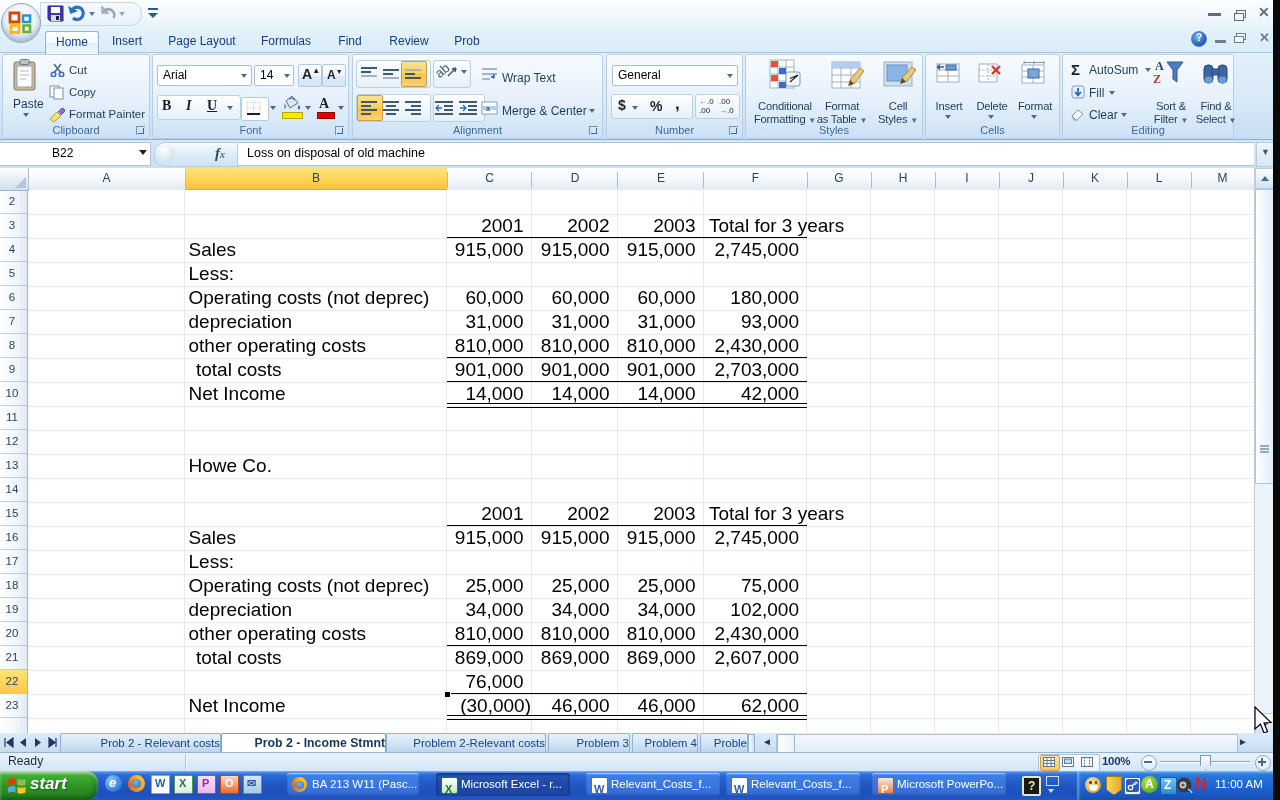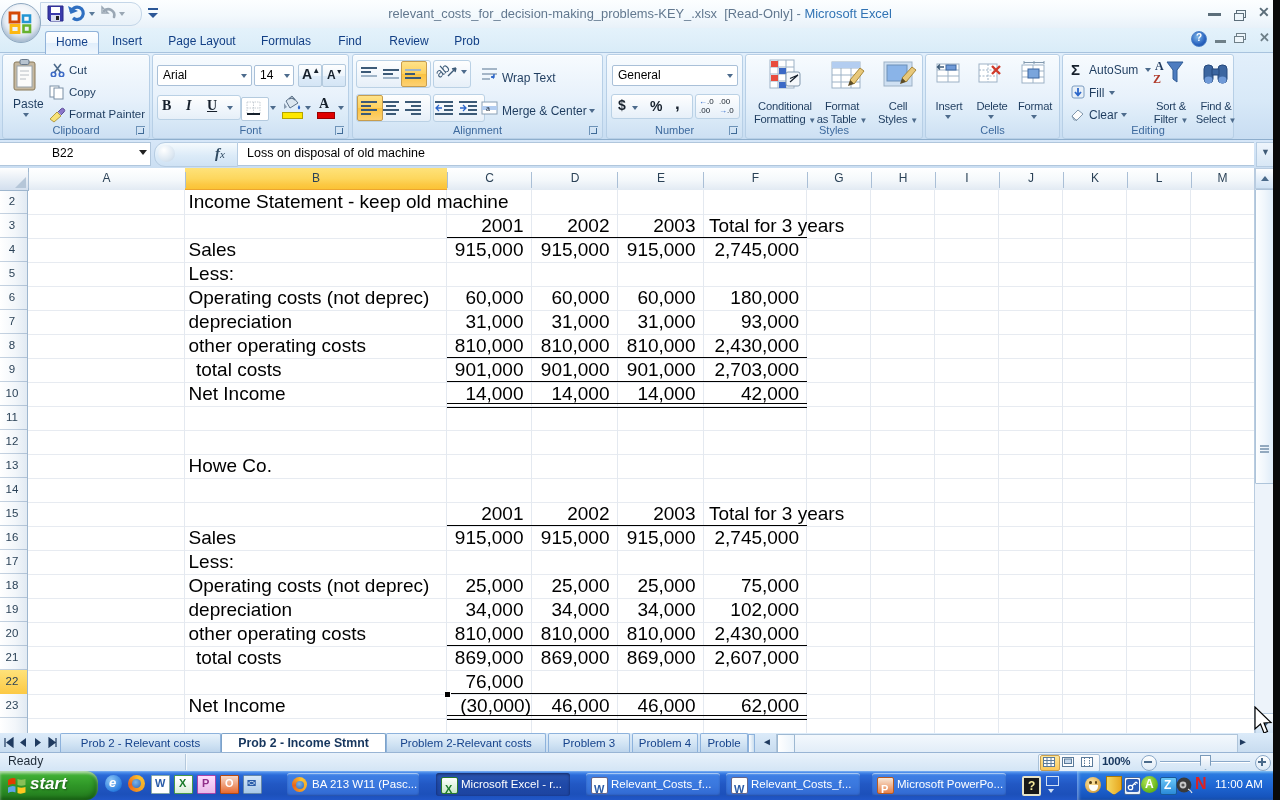--- a/index.html
+++ b/index.html
@@ -58,21 +58,21 @@
   .gh{position:absolute;left:28px;width:1226px;height:1px;background:#e7ebf1}
   .cell{position:absolute;font-size:19px;color:#000;white-space:nowrap;height:24px;line-height:23px}
   .num{text-align:right}
   .bline{position:absolute;background:#000;height:1.4px}
   
   #vscroll{left:1254px;top:168px;width:19px;height:565px;background:#edf3fa;border-left:1px solid #b9cce0}
   
   #tabsbar{left:0;top:733px;width:1280px;height:19px;
     background:linear-gradient(#dcebf9,#c8dcf0)}
   .stab{position:absolute;top:733px;height:18px;line-height:18px;font-size:11.5px;color:#15428b;
-    text-align:center;background:linear-gradient(#e8f2fb,#cfe2f3 60%,#bed5ec);
+    text-align:right;background:linear-gradient(#e8f2fb,#cfe2f3 60%,#bed5ec);
     border:1px solid #8db2dc;border-bottom:none;border-radius:2px 2px 0 0}
   #statusbar{left:0;top:752px;width:1280px;height:19px;
     background:linear-gradient(#e9f2fb,#d2e4f5);border-top:1px solid #98b4d4}
   
   #taskbar{left:0;top:771px;width:1280px;height:29px;
     background:linear-gradient(#7fb3f4,#4688e8 6%,#2a6ad8 14%,#2258c4 45%,#1c50ba 80%,#2157c8)}
   .tbtn{position:absolute;top:773px;height:23px;border-radius:3px;
     background:linear-gradient(#69a5f2,#3e7ee4 12%,#3a77dd 55%,#3068d2);
     box-shadow:inset 0 1px 0 rgba(255,255,255,.45), inset 0 -1px 2px rgba(0,0,30,.25);
     color:#fff;font-size:11.5px;line-height:23px;white-space:nowrap;overflow:hidden}
@@ -113,21 +113,20 @@
 
   <svg class="abs" style="left:100px;top:5px" width="18" height="17" viewBox="0 0 18 17">
     <path d="M14 12 a6 6 0 0 0 -10 -6" fill="none" stroke="#9aa7b4" stroke-width="2.6" stroke-linecap="round"></path>
     <path d="M2 2 L2 8 L8 8 z" fill="none" stroke="#9aa7b4" stroke-width="1.4"></path>
   </svg>
   <div class="darr" style="left:119px;top:12px;border-top-color:#9aa7b4"></div>
 
   <div class="abs" style="left:148px;top:8px;width:10px;height:2.4px;background:#2b5797"></div>
   <div class="darr" style="left:148px;top:13px;border-top-color:#2b5797;border-left-width:5px;border-right-width:5px;border-top-width:5.5px"></div>
 
-  <div class="tx" style="left:0;top:6px;width:1280px;text-align:center;font-size:12.9px;color:#62788f">relevant_costs_for_decision-making_problems-KEY_.xlsx&nbsp; [Read-Only] - <span style="color:#3173b4">Microsoft Excel</span></div>
 
   <div class="abs" style="left:1208px;top:13px;width:13px;height:3px;background:#5c6e7a"></div>
   <div class="abs" style="left:1236px;top:10px;width:8px;height:6px;border:1.6px solid #5c6e7a;background:#eef6fb"></div>
   <div class="abs" style="left:1234px;top:13px;width:8px;height:6px;border:1.6px solid #5c6e7a;background:#eef6fb"></div>
   <div class="tx" style="left:1258px;top:4px;font-size:14px;color:#5c6e7a;font-weight:bold">✕</div>
 
   <div class="rtab" id="hometab" style="left:45px;width:52px">Home</div>
   <div class="rtab" style="left:103px;width:48px">Insert</div>
   <div class="rtab" style="left:157px;width:90px">Page Layout</div>
   <div class="rtab" style="left:253px;width:66px">Formulas</div>
@@ -526,21 +525,20 @@
     <div class="gv" style="left:617px"></div>
   <div class="gv" style="left:703px"></div>
     <div class="gv" style="left:806px"></div>
   <div class="gv" style="left:870px"></div>
     <div class="gv" style="left:934px"></div>
   <div class="gv" style="left:998px"></div>
     <div class="gv" style="left:1062px"></div>
   <div class="gv" style="left:1126px"></div>
     <div class="gv" style="left:1190px"></div>
 
-  <div class="cell" style="left:188.5px;top:190px">Income Statement - keep old machine</div>
   <div class="cell num" style="left:447px;top:214px;width:76.5px">2001</div>
   <div class="cell num" style="left:532px;top:214px;width:77.5px">2002</div>
   <div class="cell num" style="left:618px;top:214px;width:77.5px">2003</div>
   <div class="cell" style="left:709px;top:214px">Total for 3 years</div>
   <div class="cell" style="left:188.5px;top:238px">Sales</div>
   <div class="cell num" style="left:447px;top:238px;width:76.5px">915,000</div>
   <div class="cell num" style="left:532px;top:238px;width:77.5px">915,000</div>
   <div class="cell num" style="left:618px;top:238px;width:77.5px">915,000</div>
   <div class="cell num" style="left:704px;top:238px;width:95px">2,745,000</div>
   <div class="cell" style="left:188.5px;top:262px">Less:</div>

